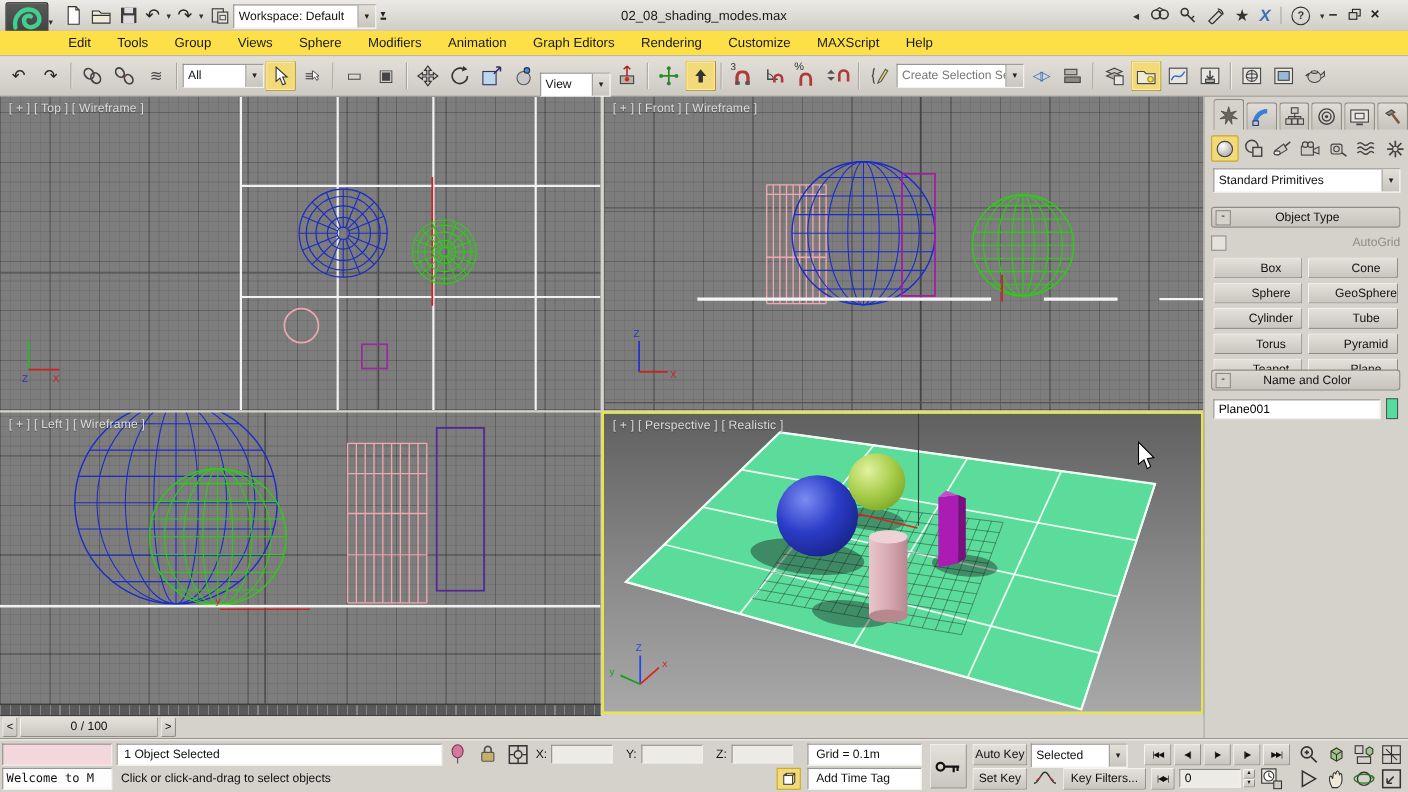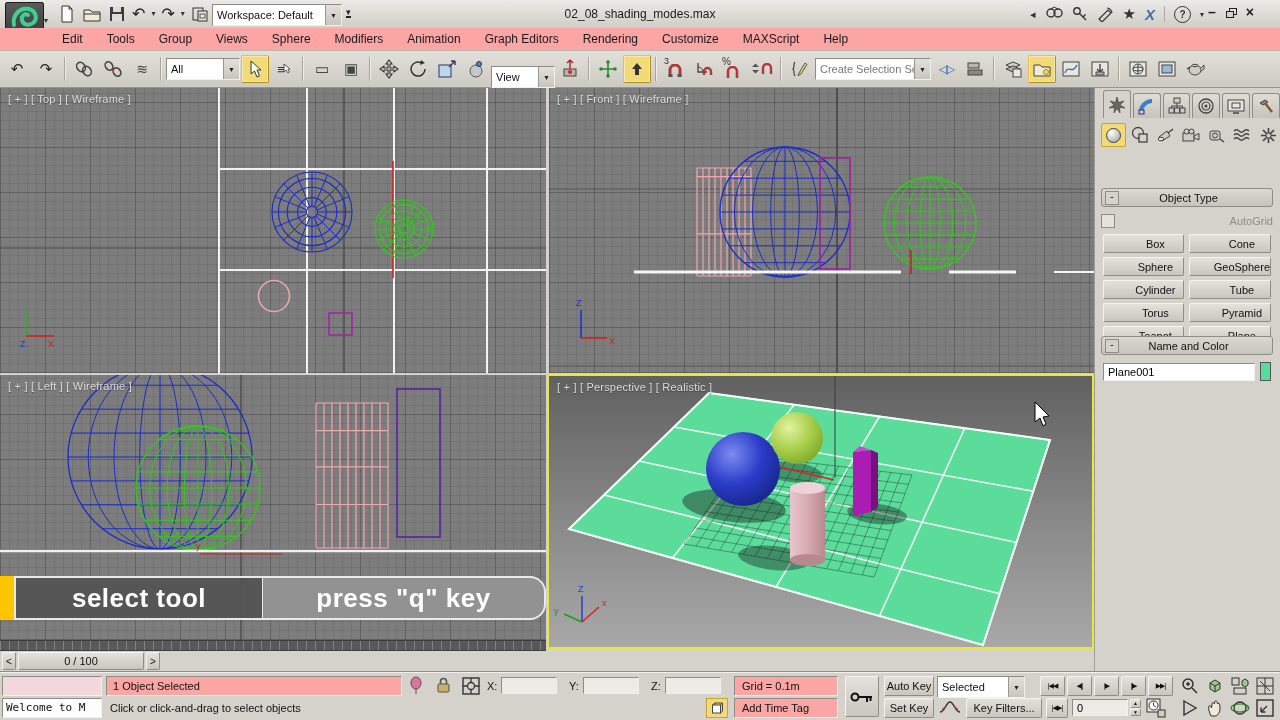--- a/index.html
+++ b/index.html
@@ -2,31 +2,31 @@
 <html><head>
 <meta charset="utf-8">
 <style>
   html,body{margin:0;padding:0;background:#222;}
   #app{position:relative;width:1280px;height:720px;overflow:hidden;background:#d5d2cb;
        font-family:"Liberation Sans",sans-serif;color:#111;font-size:12px;
        -webkit-font-smoothing:antialiased;}
   .abs{position:absolute;}
   
   .titlebar{left:0;top:0;width:1280px;height:28px;background:linear-gradient(#eceae6,#d0cdc6);border-bottom:1px solid #a9a69f;}
-  .menubar{left:0;top:28px;width:1280px;height:22px;background:#fca5a5;display:flex;align-items:center;padding-left:52px;box-sizing:border-box;gap:4px;}
+  .menubar{left:0;top:28px;width:1280px;height:22px;background:#fde047;display:flex;align-items:center;padding-left:52px;box-sizing:border-box;gap:4px;}
   .menuitem{padding:2px 10px;font-size:12px;color:#1a1a1a;white-space:nowrap;}
   .toolbar{left:0;top:50px;width:1280px;height:38px;background:linear-gradient(#e3e0da,#cdcac3);border-top:1px solid #b9b6af;border-bottom:1px solid #98958e;display:flex;align-items:center;padding-left:3px;box-sizing:border-box;gap:1px;}
   .t{width:26px;height:26px;display:flex;align-items:center;justify-content:center;border:1px solid transparent;border-radius:2px;position:relative;flex:none;font-size:15px;color:#222;}
   .t.hl{background:#f2da79;border-color:#e6c14a #b08e1e #b08e1e #e6c14a;box-shadow:inset 0 0 0 1px #f8eaae;}
   .sep{width:1px;height:24px;background:#a8a59e;border-right:1px solid #efede9;margin:0 3px;flex:none;}
   .dd{height:20px;background:#fff;border:1px solid;border-color:#8f8c85 #f2f0ec #f2f0ec #8f8c85;display:flex;align-items:center;font-size:11px;flex:none;}
   .dd .txt{flex:1;padding:0 4px;white-space:nowrap;overflow:hidden;color:#111;}
   .dd .arr{width:15px;height:100%;background:linear-gradient(#e3e0da,#c8c5be);border-left:1px solid #9a978f;display:flex;align-items:center;justify-content:center;font-size:7px;color:#222;}
   .b3{background:linear-gradient(#e4e1da,#c9c6bf);border:1px solid;border-color:#f5f3ef #8f8c85 #8f8c85 #f5f3ef;border-radius:2px;display:flex;align-items:center;justify-content:center;box-sizing:border-box;}
-  .sunk{background:#fca5a5;border:1px solid;border-color:#8f8c85 #f2f0ec #f2f0ec #8f8c85;box-sizing:border-box;}
+  .sunk{background:#ffffff;border:1px solid;border-color:#8f8c85 #f2f0ec #f2f0ec #8f8c85;box-sizing:border-box;}
   .whitef{background:#ecebe6;border:1px solid;border-color:#8f8c85 #f2f0ec #f2f0ec #8f8c85;box-sizing:border-box;}
   
   .vp{background-color:#7d7d7d;overflow:hidden;
       background-image:
         repeating-linear-gradient(0deg,rgba(0,0,0,.16) 0 1px,transparent 1px 45px),
         repeating-linear-gradient(90deg,rgba(0,0,0,.16) 0 1px,transparent 1px 45px),
         repeating-linear-gradient(0deg,rgba(0,0,0,.07) 0 1px,transparent 1px 9px),
         repeating-linear-gradient(90deg,rgba(0,0,0,.07) 0 1px,transparent 1px 9px);}
   .vplabel{position:absolute;left:8px;top:5px;color:#dcdcdc;font-size:11px;letter-spacing:.2px;z-index:5;text-shadow:0 1px 1px rgba(0,0,0,.35);}
   .vpsvg{position:absolute;left:0;top:0;}
@@ -609,25 +609,20 @@
       <line x1="33" y1="246" x2="33" y2="220" stroke="#2244ee" stroke-width="1.6"></line>
       <line x1="33" y1="246" x2="50" y2="231" stroke="#e02020" stroke-width="1.6"></line>
       <line x1="33" y1="246" x2="15" y2="238" stroke="#19a019" stroke-width="1.6"></line>
       <text x="29" y="216" font-size="9" fill="#2244ee">Z</text>
       <text x="53" y="230" font-size="9" fill="#e02020">x</text>
       <text x="5" y="238" font-size="9" fill="#19a019">y</text>
       <polygon points="486,26 486,46 491,42 494,50 497,48 494,41 500,40" fill="#fff" stroke="#000" stroke-width="1"></polygon>
     </svg>
   </div>
 
-  <div class="abs caption">
-    <div class="cap-tab"></div>
-    <div class="cap-l">select tool</div>
-    <div class="cap-r">press "q" key</div>
-  </div>
 
   <div class="abs cpanel">
 
     <div style="display:flex;align-items:flex-end;gap:2px;padding:2px 0 0 8px;height:28px;">
       <span class="ctab active">
           <svg width="18" height="18" viewBox="0 0 18 18">
             <path d="M9 1 L10.5 6.5 L16 5 L12 9 L17 12 L11.5 11.5 L12 17 L9 12.5 L6 17 L6.5 11.5 L1 12 L6 9 L2 5 L7.5 6.5 Z" fill="#6a665e" stroke="#3c3a34" stroke-width=".6"></path>
           </svg>
         </span>
       <span class="ctab">
@@ -713,20 +708,24 @@
           </svg>
         </span>
       <span class="cicon">
           <svg width="17" height="17" viewBox="0 0 17 17">
             <path d="M8.5 1 L8.5 16 M1 8.5 L16 8.5 M3 3 L14 14 M14 3 L3 14" stroke="#444" stroke-width="1.6"></path>
             <circle cx="8.5" cy="8.5" r="2.5" fill="#d5d2cb" stroke="#444"></circle>
           </svg>
         </span>
     </div>
 
+    <div class="dd" style="margin:2px 8px 0 8px;width:168px;">
+      <span class="txt">Standard Primitives</span>
+      <span class="arr">▼</span>
+    </div>
 
     <div class="rollout" style="top:100px;">
       <div class="rhead">
         <span class="minus">-</span>
         <span class="rtitle">Object Type</span>
       </div>
       <div style="display:flex;align-items:center;justify-content:space-between;gap:6px;margin:7px 0 6px 0;">
         <span style="width:12px;height:12px;background:#e4e2dc;border:1px solid #8f8c85;display:inline-block;"></span>
         <span style="font-size:11px;color:#8f8c85;">AutoGrid</span>
       </div>

